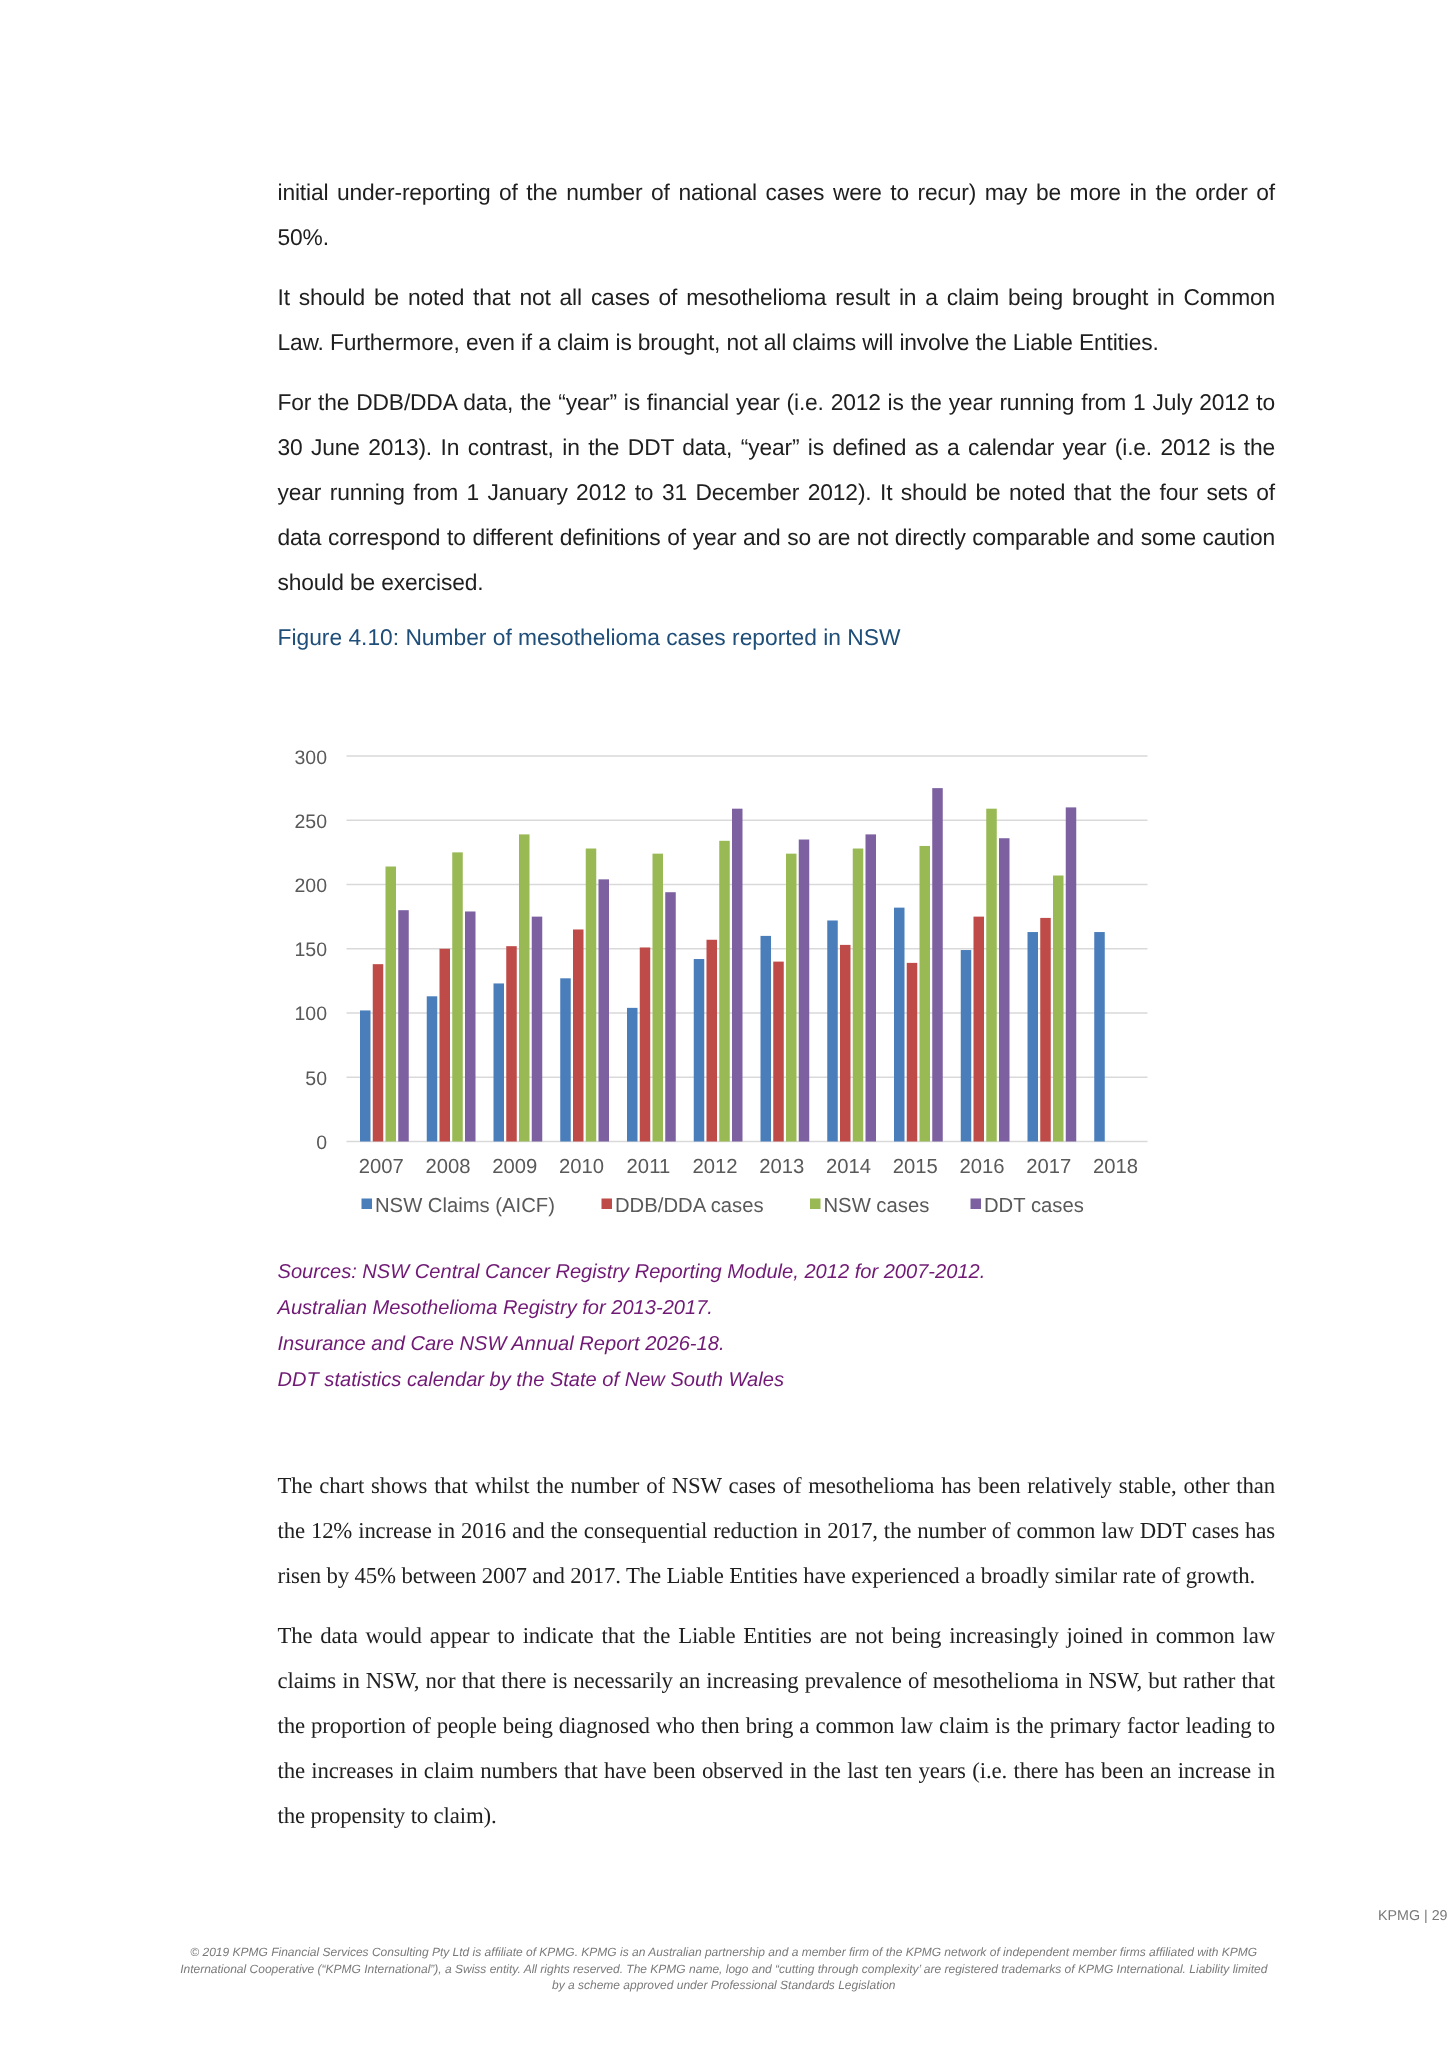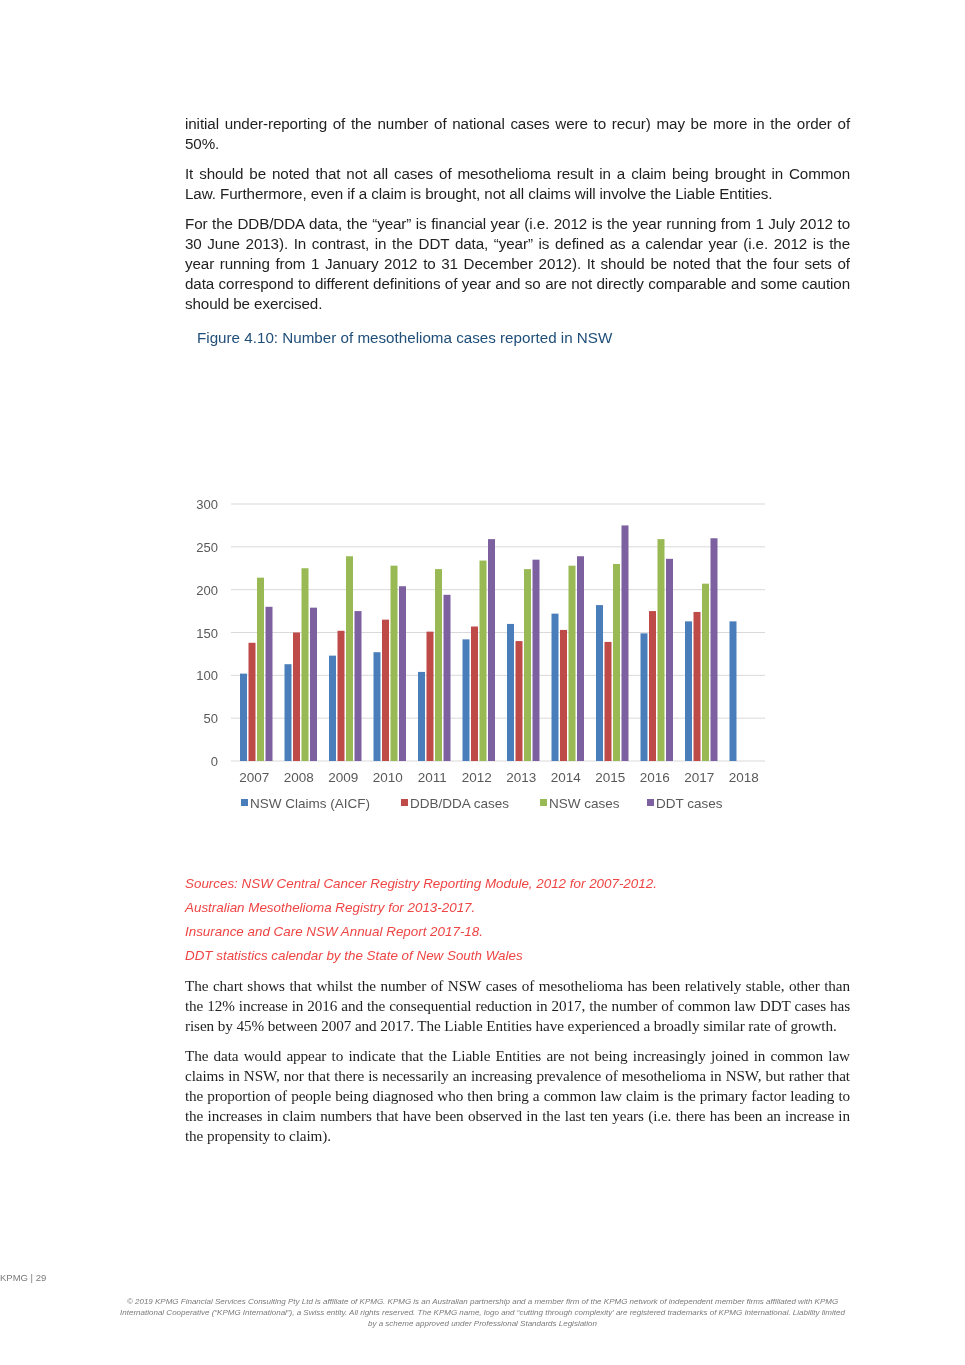--- a/index.html
+++ b/index.html
@@ -1,26 +1,26 @@
 <!DOCTYPE html>
 <html><head>
   <meta charset="utf-8">
   <style>
     html, body { margin: 0; padding: 0; background: #ffffff; }
     body { width: 965px; height: 1365px; position: relative; overflow: hidden;
            font-family: "Liberation Sans", sans-serif; color: #1f1f1f; }
     .content { position: absolute; left: 185px; top: 114px; width: 665px; }
-    .para { font-size: 15.2px; line-height: 20px; text-align: justify; margin: 0 0 10px 0; letter-spacing: -0.1px; }
-    .fig-title { font-size: 15.2px; color: #1f4e79; margin: 12px; line-height: 24px; }
+    .para { font-size: 15.2px; line-height: 30px; text-align: justify; margin: 0 0 10px 0; letter-spacing: -0.1px; }
+    .fig-title { font-size: 15.2px; color: #1f4e79; margin: 0; line-height: 24px; }
     .chart { position: absolute; left: 185px; top: 490px; width: 590px; height: 340px; }
     .chart svg { width: 590px; height: 340px; display: block; }
-    .sources { position: absolute; left: 185px; top: 872px; width: 665px; font-size: 13.4px; line-height: 24px; font-style: italic; color: #ef4444; }
+    .sources { position: absolute; left: 185px; top: 836px; width: 665px; font-size: 13.4px; line-height: 24px; font-style: italic; color: #701a75; }
     .sources div { margin: 0; }
     .lower { position: absolute; left: 185px; top: 976px; width: 665px; font-family: Liberation Serif, serif; }
-    .footer-page { position: absolute; top: 1272px; left: 0; width: 965px; text-align: left; font-size: 9.5px; color: #7a7a7a; }
+    .footer-page { position: absolute; top: 1272px; left: 0; width: 965px; text-align: right; font-size: 9.5px; color: #7a7a7a; }
     .footer-legal { position: absolute; top: 1296px; left: 115px; width: 735px; text-align: center; font-size: 8px; line-height: 11px; color: #7a7a7a; font-style: italic; }
   </style>
 </head>
 <body>
 
 <div class="content">
   <p class="para">initial under-reporting of the number of national cases were to recur) may be more in the order of 50%.</p>
   <p class="para">It should be noted that not all cases of mesothelioma result in a claim being brought in Common Law. Furthermore, even if a claim is brought, not all claims will involve the Liable Entities.</p>
   <p class="para">For the DDB/DDA data, the “year” is financial year (i.e. 2012 is the year running from 1 July 2012 to 30 June 2013). In contrast, in the DDT data, “year” is defined as a calendar year (i.e. 2012 is the year running from 1 January 2012 to 31 December 2012). It should be noted that the four sets of data correspond to different definitions of year and so are not directly comparable and some caution should be exercised.</p>
   <p class="fig-title">Figure 4.10: Number of mesothelioma cases reported in NSW</p>
@@ -106,21 +106,21 @@
       <rect x="355" y="309" width="7" height="7" fill="#98b954"></rect>
       <text x="364" y="318" font-size="13.5" fill="#595959" font-family="Liberation Sans, sans-serif">NSW cases</text>
       <rect x="462" y="309" width="7" height="7" fill="#7d60a0"></rect>
       <text x="471" y="318" font-size="13.5" fill="#595959" font-family="Liberation Sans, sans-serif">DDT cases</text>
     </svg>
 </div>
 
 <div class="sources">
   <div>Sources: NSW Central Cancer Registry Reporting Module, 2012 for 2007-2012.</div>
   <div>Australian Mesothelioma Registry for 2013-2017.</div>
-  <div>Insurance and Care NSW Annual Report 2017-18.</div>
+  <div>Insurance and Care NSW Annual Report 2026-18.</div>
   <div>DDT statistics calendar by the State of New South Wales</div>
 </div>
 
 <div class="lower">
   <p class="para">The chart shows that whilst the number of NSW cases of mesothelioma has been relatively stable, other than the 12% increase in 2016 and the consequential reduction in 2017, the number of common law DDT cases has risen by 45% between 2007 and 2017. The Liable Entities have experienced a broadly similar rate of growth.</p>
   <p class="para">The data would appear to indicate that the Liable Entities are not being increasingly joined in common law claims in NSW, nor that there is necessarily an increasing prevalence of mesothelioma in NSW, but rather that the proportion of people being diagnosed who then bring a common law claim is the primary factor leading to the increases in claim numbers that have been observed in the last ten years (i.e. there has been an increase in the propensity to claim).</p>
 </div>
 
 <div class="footer-page">KPMG  |  29</div>
 <div class="footer-legal">© 2019 KPMG Financial Services Consulting Pty Ltd is affiliate of KPMG. KPMG is an Australian partnership and a member firm of the KPMG network of independent member firms affiliated with KPMG International Cooperative (“KPMG International”), a Swiss entity. All rights reserved. The KPMG name, logo and “cutting through complexity’ are registered trademarks of KPMG International. Liability limited by a scheme approved under Professional Standards Legislation</div>

